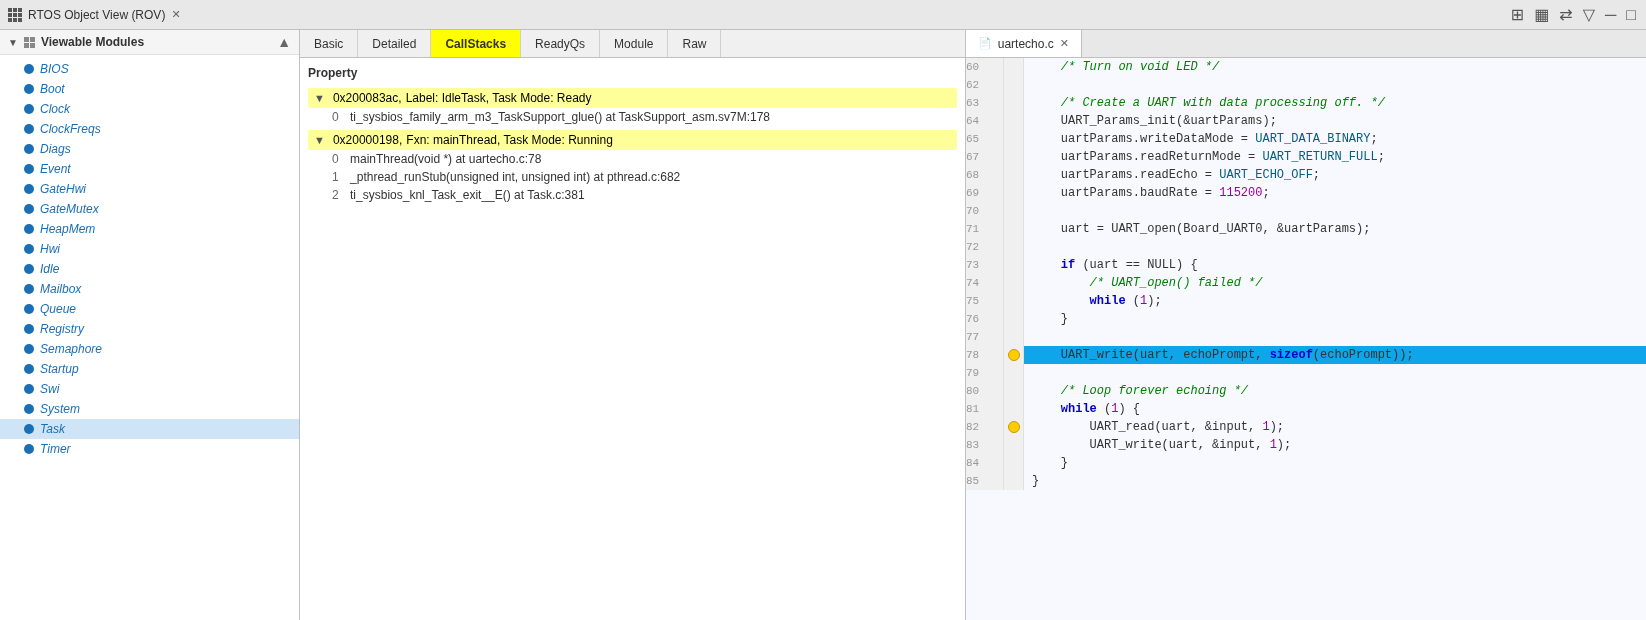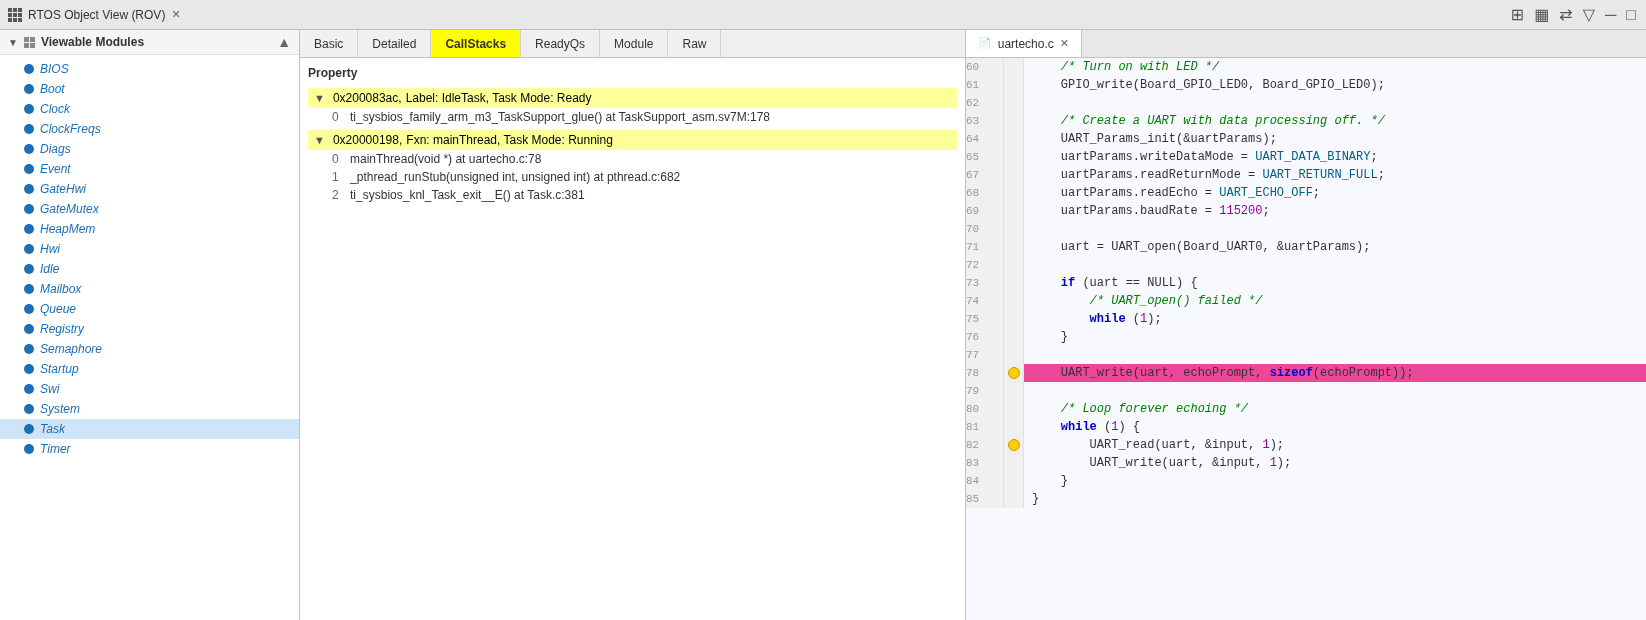--- a/index.html
+++ b/index.html
@@ -236,21 +236,21 @@
     }
 
     .code-line {
       display: flex;
       align-items: stretch;
       min-height: 18px;
       line-height: 18px;
     }
 
     .code-line.active-line {
-      background: #ec4899;
+      background: #0ea5e9;
     }
 
     .line-num {
       width: 38px;
       min-width: 38px;
       text-align: left;
       padding-right: 8px;
       color: #999;
       background: #f0f0f0;
       border-right: 1px solid #e0e0e0;
@@ -497,26 +497,21 @@
         <span class="editor-file-icon">📄</span>
         <span>uartecho.c</span>
         <span class="close-x">✕</span>
       </div>
     </div>
     <div class="code-area">
 
       <div class="code-line">
         <span class="line-num">60</span>
         <span class="line-gutter"></span>
-        <span class="code-text comment">    /* Turn on with LED */</span>
-      </div>
-      <div class="code-line">
-        <span class="line-num">61</span>
-        <span class="line-gutter"></span>
-        <span class="code-text">    <span class="fn">GPIO_write</span>(Board_GPIO_LED0, Board_GPIO_LED0);</span>
+        <span class="code-text comment">    /* Turn on void LED */</span>
       </div>
       <div class="code-line">
         <span class="line-num">62</span>
         <span class="line-gutter"></span>
         <span class="code-text"> </span>
       </div>
       <div class="code-line">
         <span class="line-num">63</span>
         <span class="line-gutter"></span>
         <span class="code-text comment">    /* Create a UART with data processing off. */</span>

